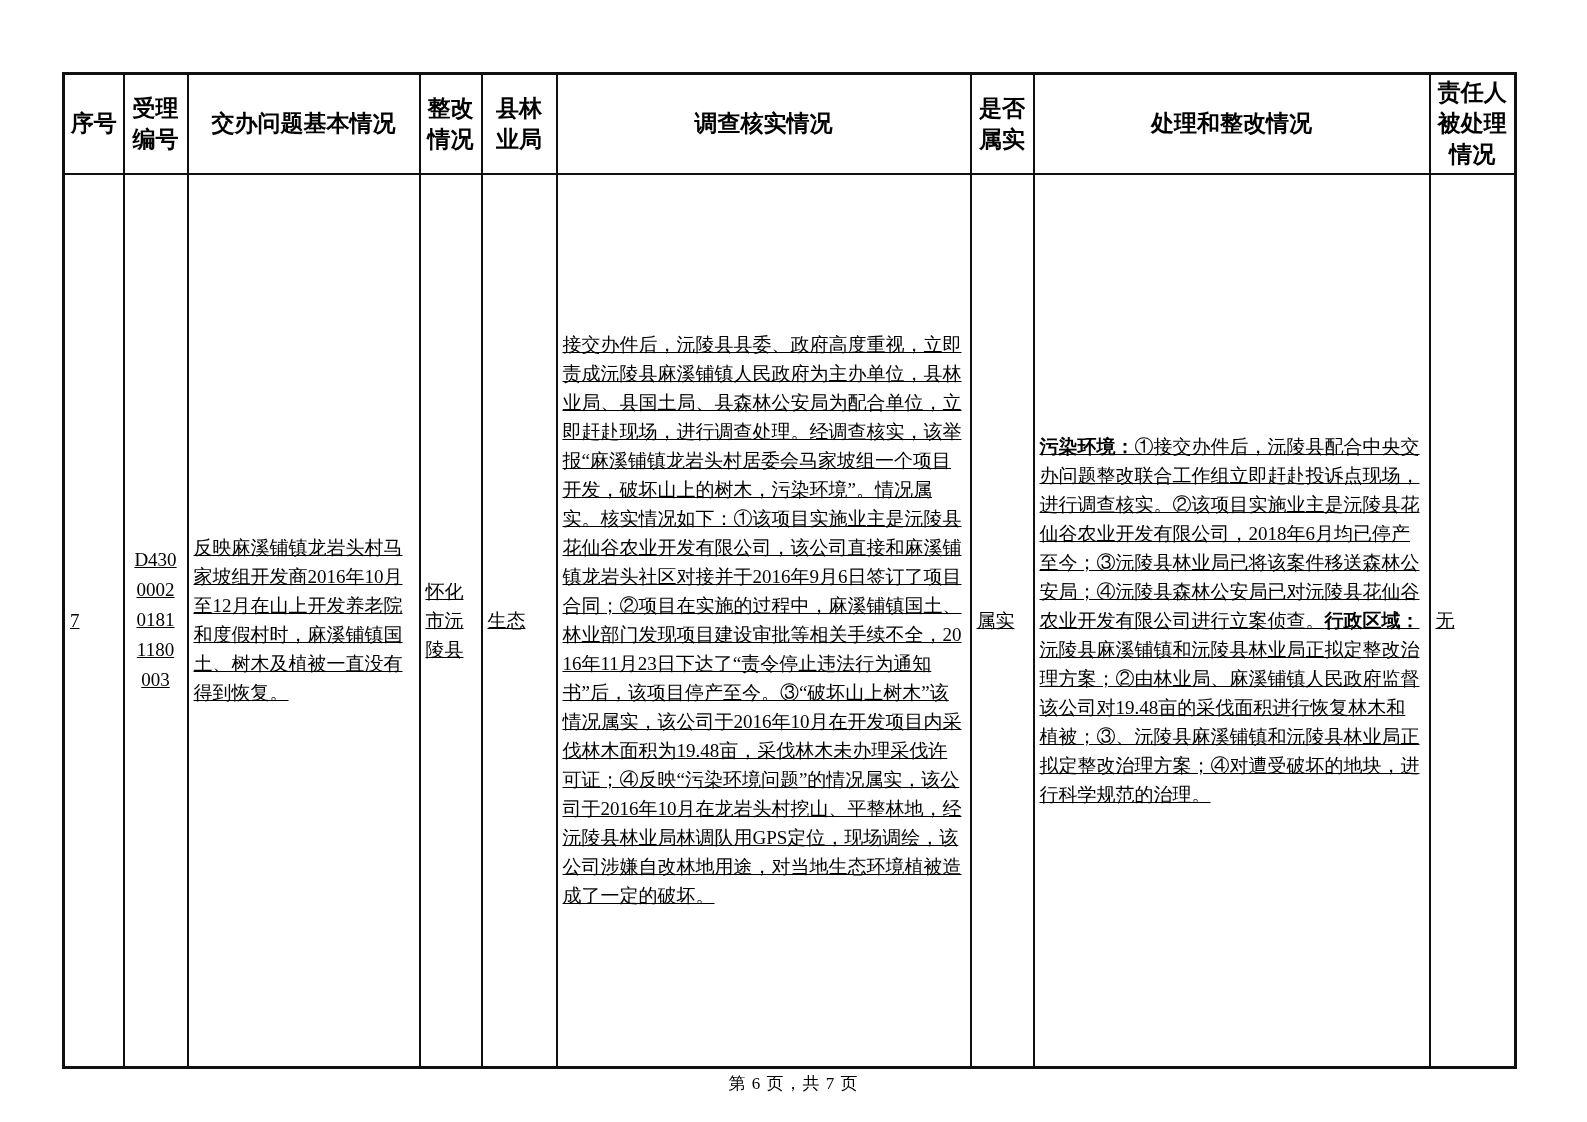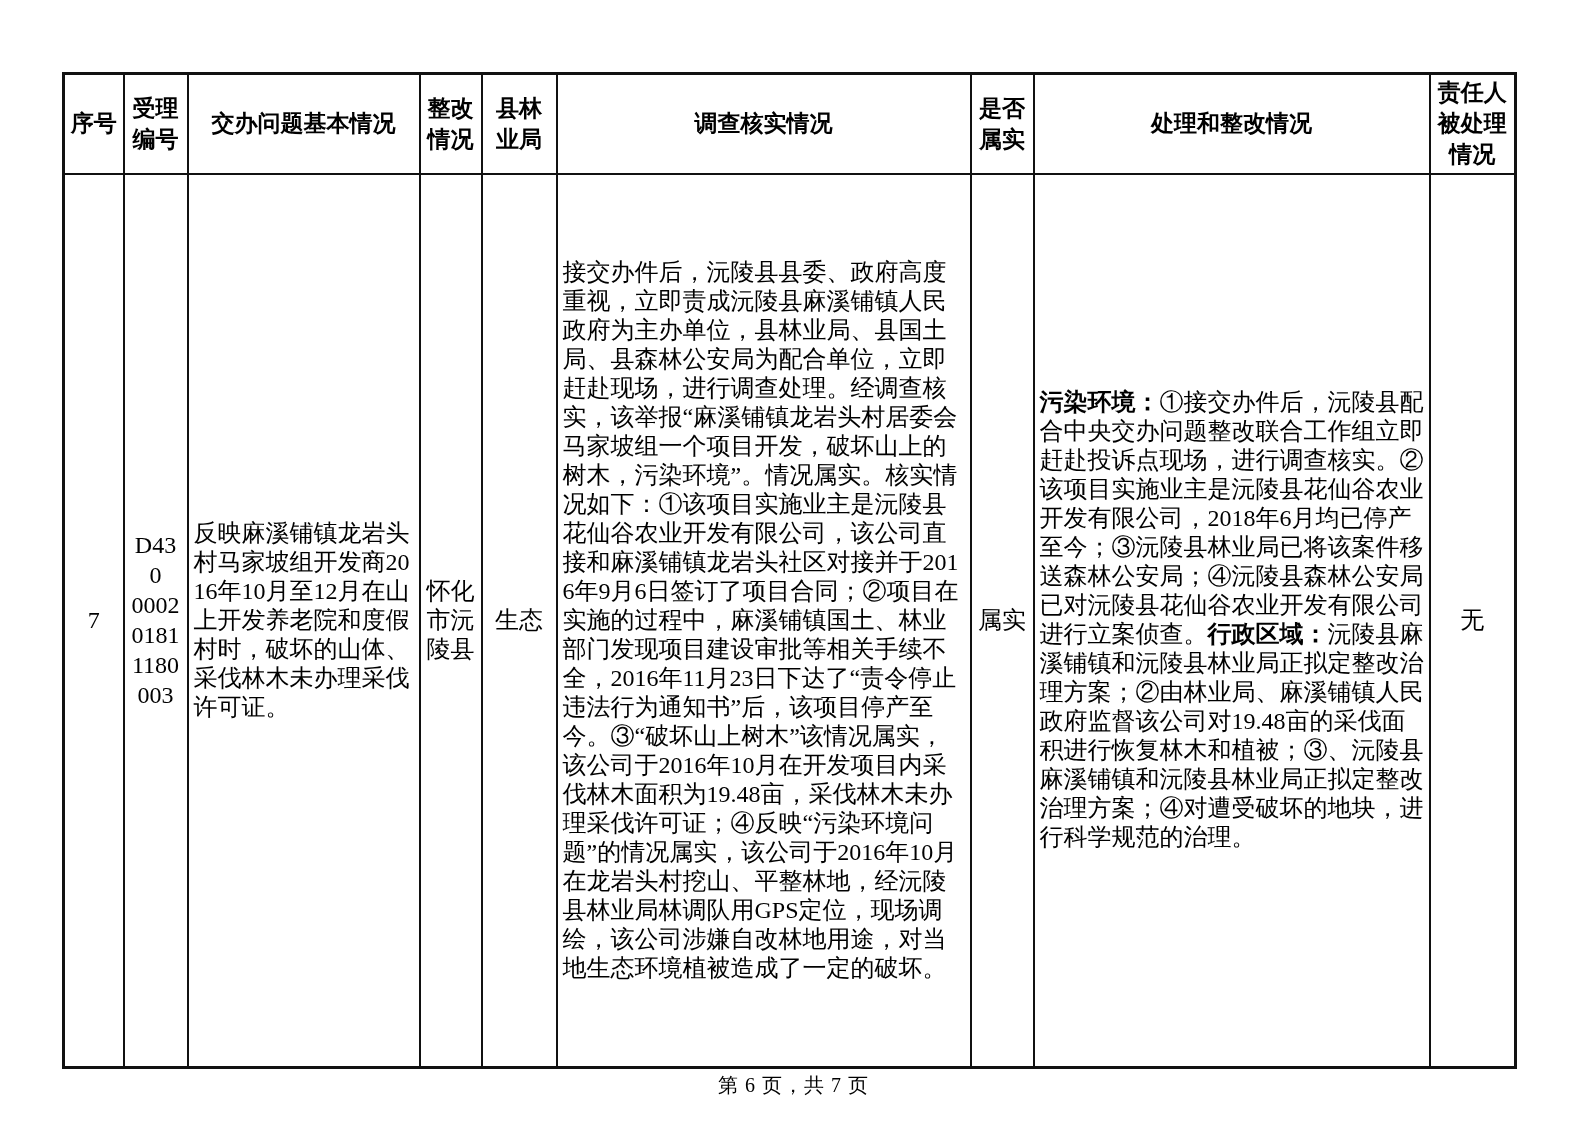--- a/index.html
+++ b/index.html
@@ -36,38 +36,39 @@
   }
   tr.header-row { height: 100px; }
   tr.body-row   { height: 894px; }
   th.col-header {
     font-size: 23px;
     font-weight: bold;
     text-align: center;
     line-height: 1.35;
   }
   td.cell {
-    font-size: 24px;
+    font-size: 19px;
     line-height: 29px;
+    text-decoration: underline;
   }
-  td.center { text-align: center; }
+  td.center { text-align: left; }
   td.longtext { text-align: left; }
   td.case-number {
     text-align: center;
     white-space: pre-line;
     line-height: 30px;
   }
   td.handling b { font-weight: bold; }
   .page-footer {
     position: absolute;
     left: 0;
     right: 0;
     top: 1072px;
     text-align: center;
-    font-size: 20px;
+    font-size: 17px;
     letter-spacing: 1px;
   }
 </style>
 </head>
 <body>
 
 <div class="sheet">
 
   <table class="report">
     <colgroup>
@@ -93,21 +94,21 @@
         <th class="col-header">处理和整改情况</th>
         <th class="col-header">责任人被处理情况</th>
       </tr>
       <tr class="body-row">
         <td class="cell center">7</td>
         <td class="cell case-number">D430
 0002
 0181
 1180
 003</td>
-        <td class="cell longtext">反映麻溪铺镇龙岩头村马家坡组开发商2016年10月至12月在山上开发养老院和度假村时，破坏的山体、采伐林木未办理采伐许可证。</td>
+        <td class="cell longtext">反映麻溪铺镇龙岩头村马家坡组开发商2016年10月至12月在山上开发养老院和度假村时，麻溪铺镇国土、树木及植被一直没有得到恢复。</td>
         <td class="cell center">怀化市沅陵县</td>
         <td class="cell center">生态</td>
         <td class="cell longtext">接交办件后，沅陵县县委、政府高度重视，立即责成沅陵县麻溪铺镇人民政府为主办单位，县林业局、县国土局、县森林公安局为配合单位，立即赶赴现场，进行调查处理。经调查核实，该举报“麻溪铺镇龙岩头村居委会马家坡组一个项目开发，破坏山上的树木，污染环境”。情况属实。核实情况如下：①该项目实施业主是沅陵县花仙谷农业开发有限公司，该公司直接和麻溪铺镇龙岩头社区对接并于2016年9月6日签订了项目合同；②项目在实施的过程中，麻溪铺镇国土、林业部门发现项目建设审批等相关手续不全，2016年11月23日下达了“责令停止违法行为通知书”后，该项目停产至今。③“破坏山上树木”该情况属实，该公司于2016年10月在开发项目内采伐林木面积为19.48亩，采伐林木未办理采伐许可证；④反映“污染环境问题”的情况属实，该公司于2016年10月在龙岩头村挖山、平整林地，经沅陵县林业局林调队用GPS定位，现场调绘，该公司涉嫌自改林地用途，对当地生态环境植被造成了一定的破坏。</td>
         <td class="cell center">属实</td>
         <td class="cell longtext handling"><b>污染环境：</b><span>①接交办件后，沅陵县配合中央交办问题整改联合工作组立即赶赴投诉点现场，进行调查核实。②该项目实施业主是沅陵县花仙谷农业开发有限公司，2018年6月均已停产至今；③沅陵县林业局已将该案件移送森林公安局；④沅陵县森林公安局已对沅陵县花仙谷农业开发有限公司进行立案侦查。</span><b>行政区域：</b><span>沅陵县麻溪铺镇和沅陵县林业局正拟定整改治理方案；②由林业局、麻溪铺镇人民政府监督该公司对19.48亩的采伐面积进行恢复林木和植被；③、沅陵县麻溪铺镇和沅陵县林业局正拟定整改治理方案；④对遭受破坏的地块，进行科学规范的治理。</span></td>
         <td class="cell center">无</td>
       </tr>
     </tbody>
   </table>
 

